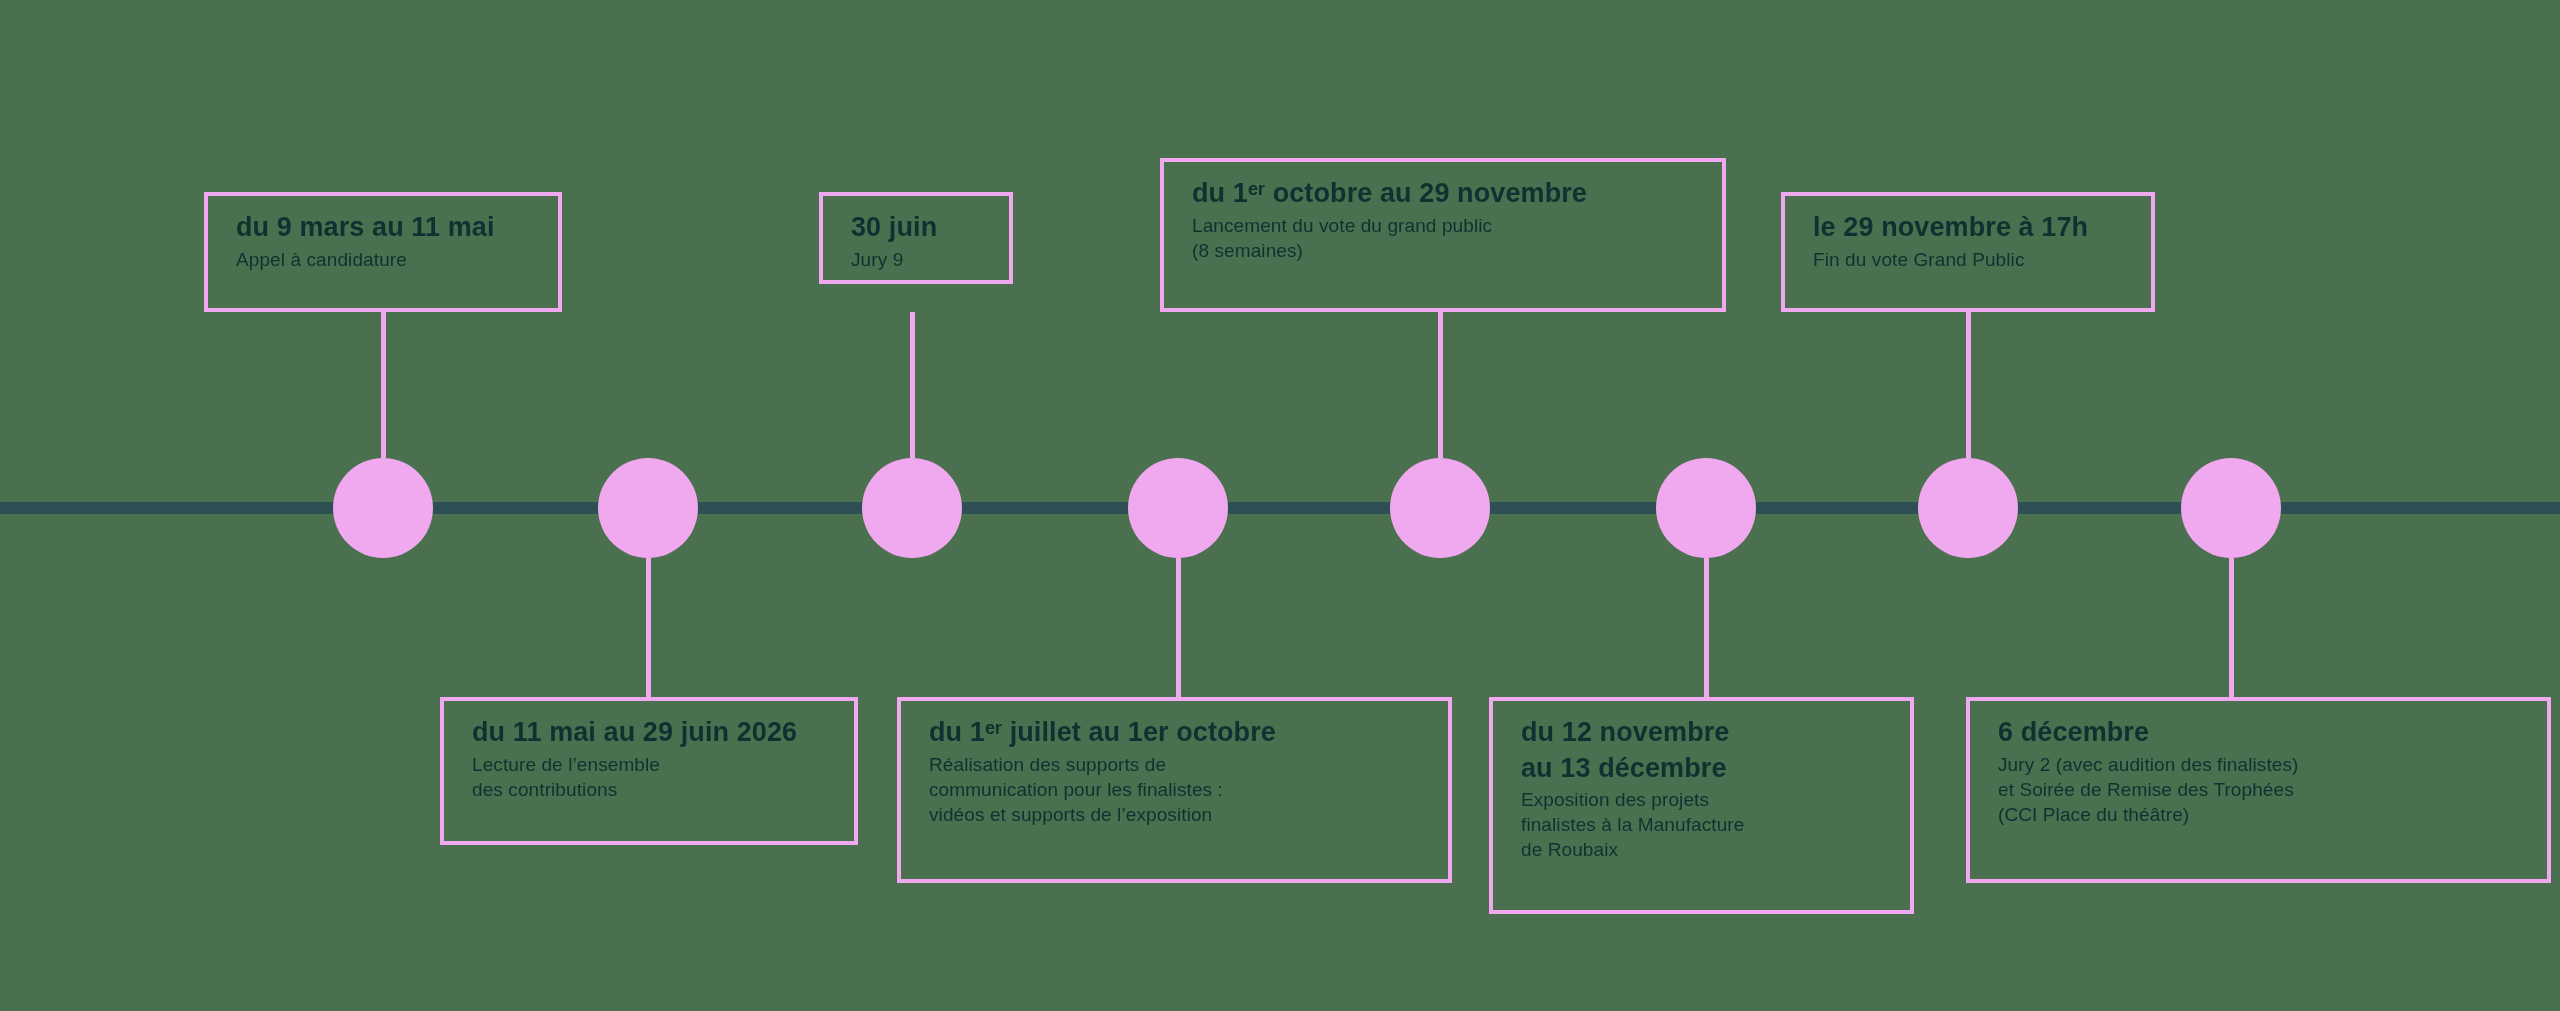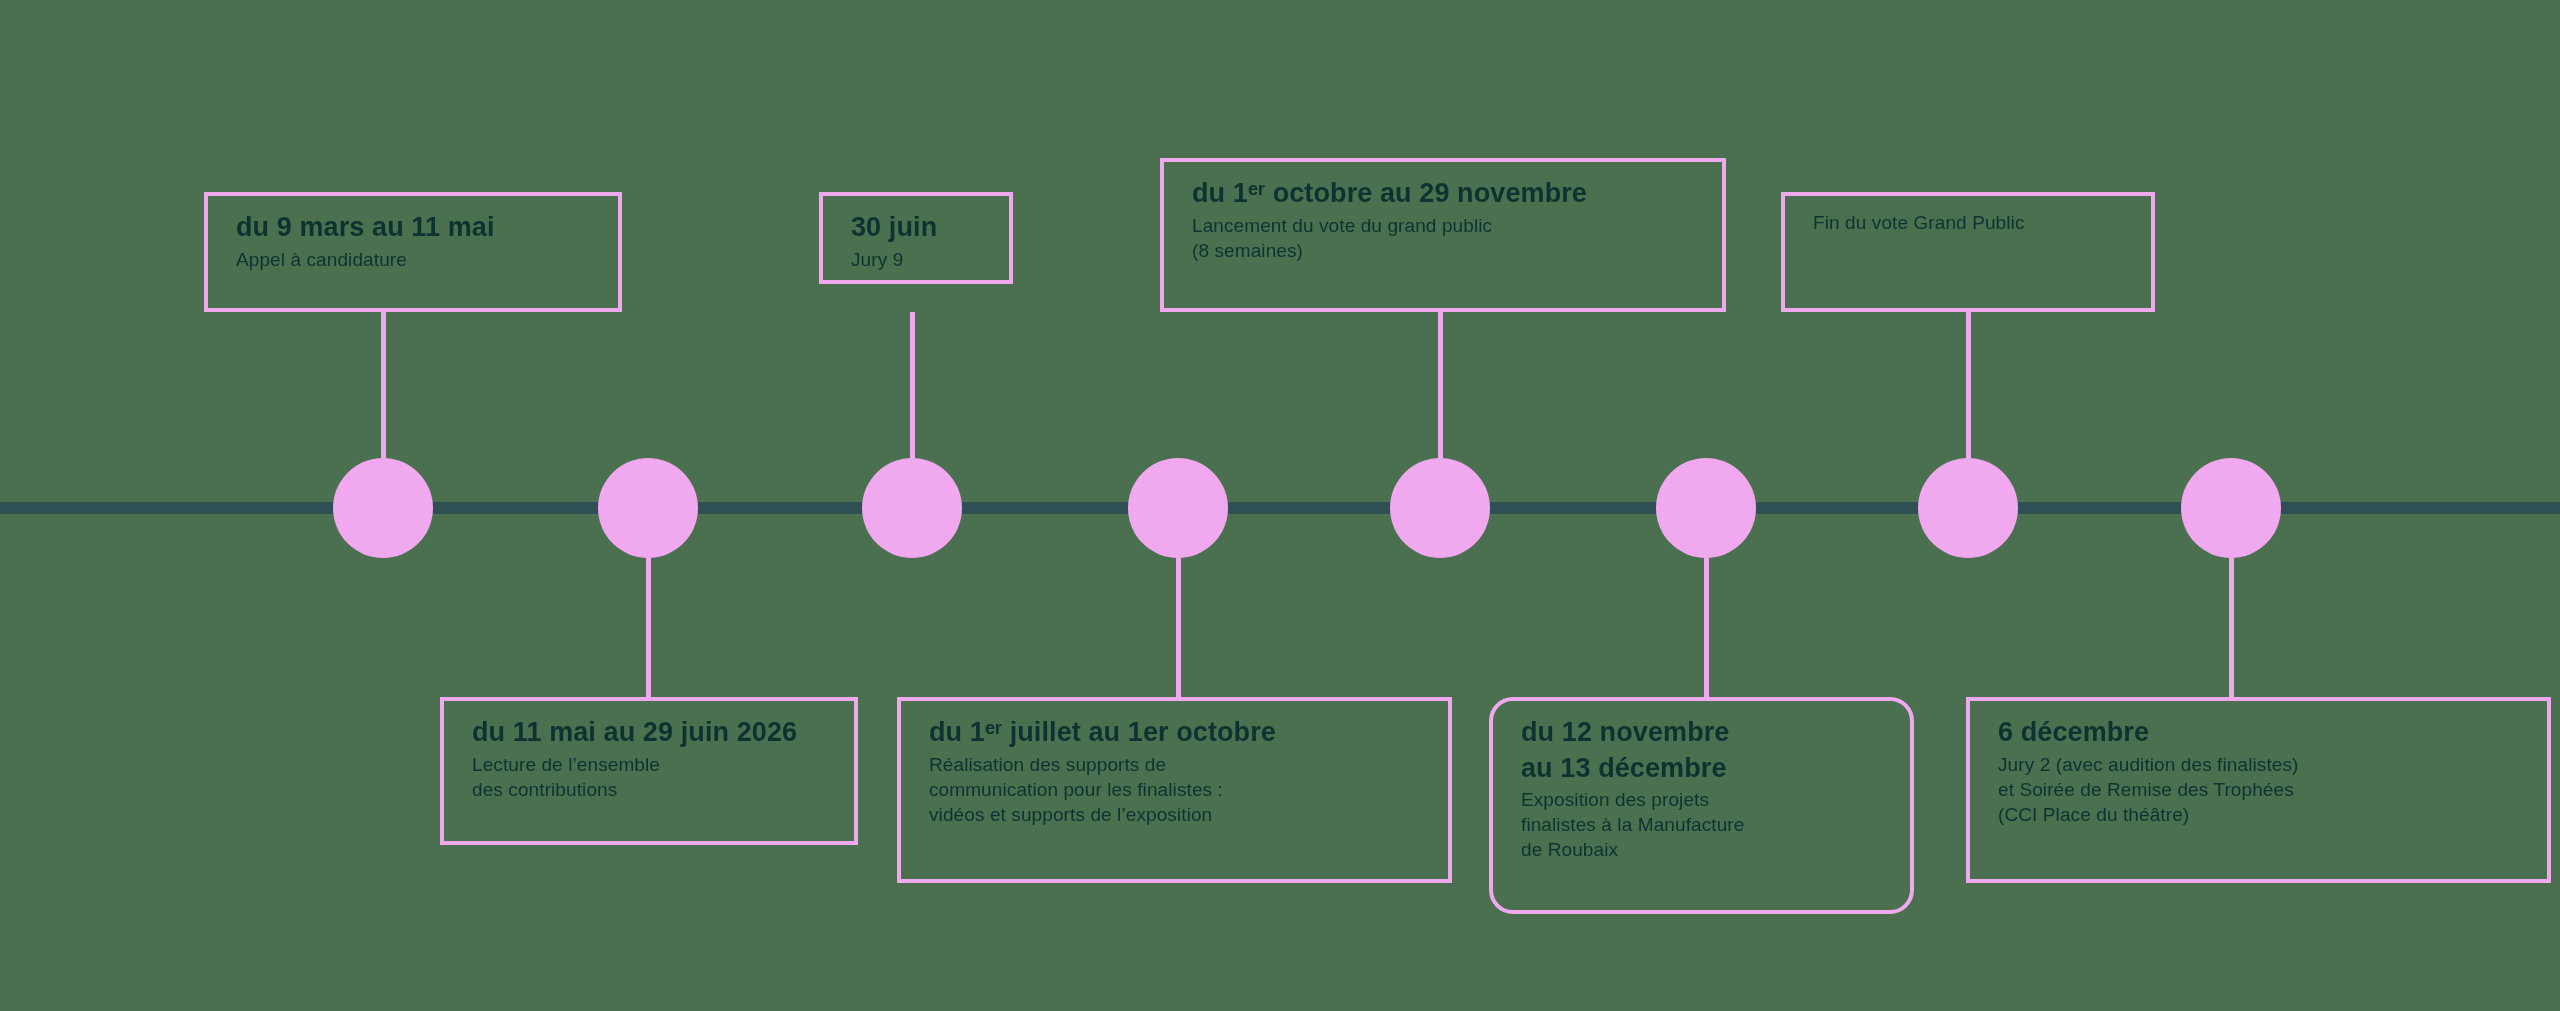--- a/index.html
+++ b/index.html
@@ -88,50 +88,51 @@
       <div class="stem" style="left: 381px; top: 312px; height: 146px; background: rgb(240, 169, 238);"></div>
       <div class="stem" style="left: 910px; top: 312px; height: 146px; background: rgb(240, 169, 238);"></div>
       <div class="stem" style="left: 1438px; top: 312px; height: 146px; background: rgb(240, 169, 238);"></div>
       <div class="stem" style="left: 1966px; top: 312px; height: 146px; background: rgb(240, 169, 238);"></div>
       <div class="stem" style="left: 646px; top: 558px; height: 142px; background: rgb(240, 169, 238);"></div>
       <div class="stem" style="left: 1176px; top: 558px; height: 142px; background: rgb(240, 169, 238);"></div>
       <div class="stem" style="left: 1704px; top: 558px; height: 142px; background: rgb(240, 169, 238);"></div>
       <div class="stem" style="left: 2229px; top: 558px; height: 142px; background: rgb(240, 169, 238);"></div>
     </div>
   <div id="cards-above-layer">
-      <div class="card" style="left: 204px; top: 192px; width: 418px; height: 120px; border-color: rgb(240, 169, 238); color: rgb(13, 51, 48);">
+      <div class="card" style="left: 204px; top: 192px; width: 358px; height: 120px; border-color: rgb(240, 169, 238); color: rgb(13, 51, 48);">
         <p class="card-title">du 9 mars au 11 mai</p>
         <p class="card-body">Appel à candidature</p>
       </div>
       <div class="card" style="left: 819px; top: 192px; width: 194px; height: 92px; border-color: rgb(240, 169, 238); color: rgb(13, 51, 48);">
         <p class="card-title">30 juin</p>
         <p class="card-body">Jury 9</p>
       </div>
       <div class="card" style="left: 1160px; top: 158px; width: 566px; height: 154px; border-color: rgb(240, 169, 238); color: rgb(13, 51, 48);">
         <p class="card-title">du 1ᵉʳ octobre au 29 novembre</p>
         <p class="card-body">Lancement du vote du grand public
 (8 semaines)</p>
       </div>
       <div class="card" style="left: 1781px; top: 192px; width: 374px; height: 120px; border-color: rgb(240, 169, 238); color: rgb(13, 51, 48);">
+        <p class="card-title">le 29 novembre à 17h</p>
         <p class="card-body">Fin du vote Grand Public</p>
       </div>
     </div>
   <div id="cards-below-layer">
       <div class="card" style="left: 440px; top: 697px; width: 418px; height: 148px; border-color: rgb(240, 169, 238); color: rgb(13, 51, 48);">
         <p class="card-title">du 11 mai au 29 juin 2026</p>
         <p class="card-body">Lecture de l’ensemble
 des contributions</p>
       </div>
       <div class="card" style="left: 897px; top: 697px; width: 555px; height: 186px; border-color: rgb(240, 169, 238); color: rgb(13, 51, 48);">
         <p class="card-title">du 1ᵉʳ juillet au 1er octobre</p>
         <p class="card-body">Réalisation des supports de
 communication pour les finalistes :
 vidéos et supports de l’exposition</p>
       </div>
-      <div class="card" style="left: 1489px; top: 697px; width: 425px; height: 217px; border-color: rgb(240, 169, 238); color: rgb(13, 51, 48); border-radius: 24px;">
+      <div class="card" style="left: 1489px; top: 697px; width: 425px; height: 217px; border-color: rgb(240, 169, 238); color: rgb(13, 51, 48);">
         <p class="card-title">du 12 novembre
 au 13 décembre</p>
         <p class="card-body">Exposition des projets
 finalistes à la Manufacture
 de Roubaix</p>
       </div>
       <div class="card" style="left: 1966px; top: 697px; width: 585px; height: 186px; border-color: rgb(240, 169, 238); color: rgb(13, 51, 48);">
         <p class="card-title">6 décembre</p>
         <p class="card-body">Jury 2 (avec audition des finalistes)
 et Soirée de Remise des Trophées

